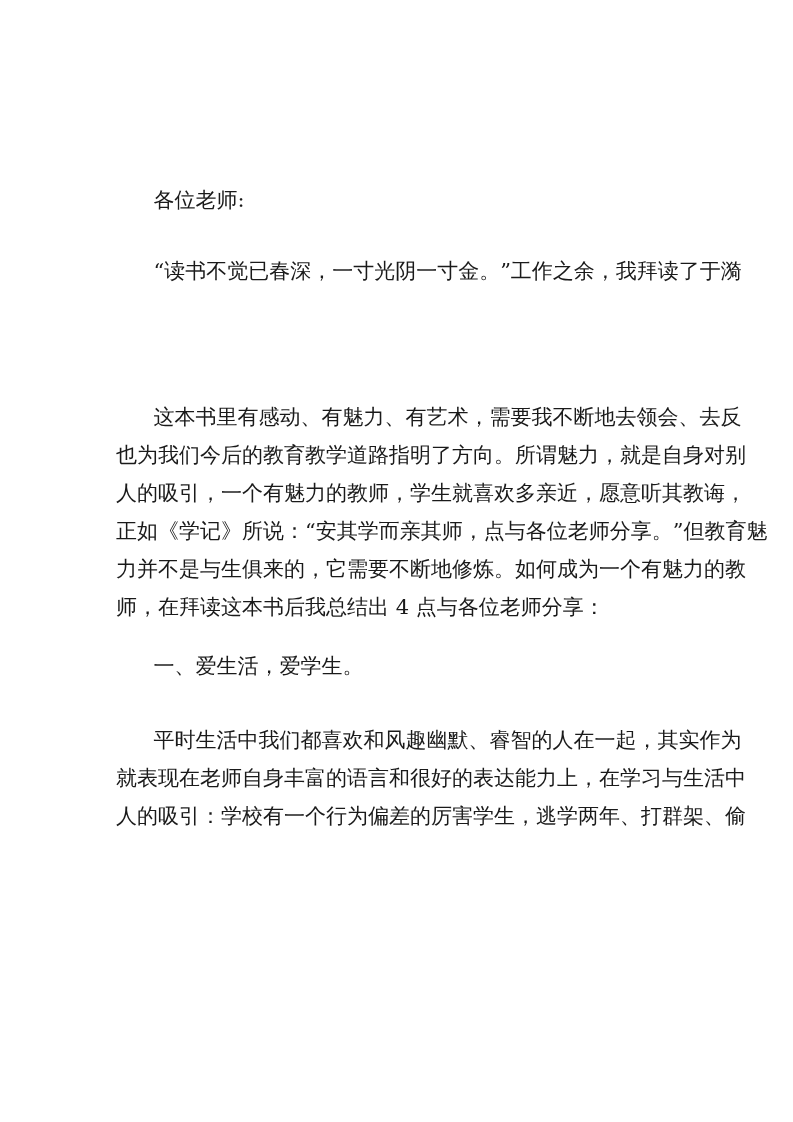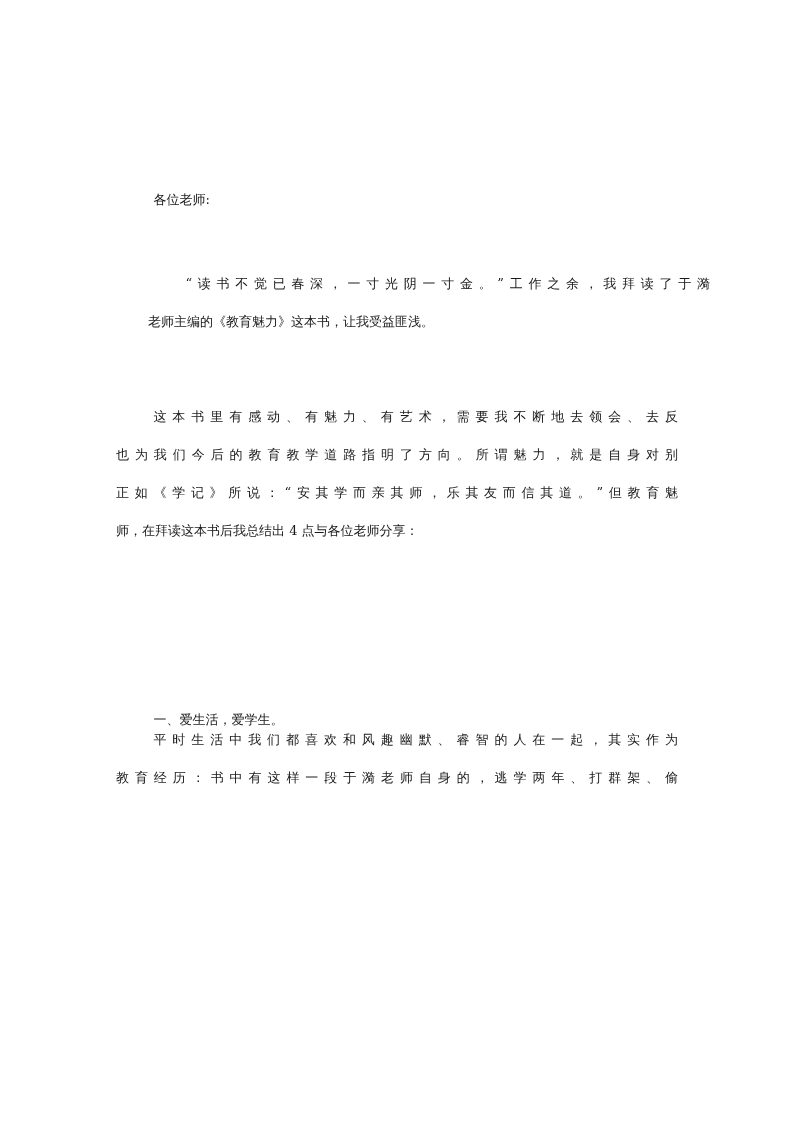--- a/index.html
+++ b/index.html
@@ -3,56 +3,58 @@
 <meta charset="utf-8">
 <style>
   html, body { margin: 0; padding: 0; background: #ffffff; }
   body { width: 793px; height: 1122px; position: relative; overflow: hidden; }
   .page {
     position: absolute; left: 0; top: 0; width: 793px; height: 1122px; background: #ffffff;
   }
   .text-block {
     position: absolute; left: 116px; width: 562px;
     font-family: "DejaVu Serif", "Liberation Serif", serif;
-    font-size: 13px; line-height: 38px; color: #1a1a1a;
+    font-size: 21px; line-height: 38px; color: #1a1a1a;
     text-align: justify; text-justify: inter-character;
     letter-spacing: 0;
   }
   .indent { text-indent: 37.4px; }
   .p-salutation { top: 181px; }
-  .p-intro { top: 265px; margin-left: 32px; }
+  .p-intro { top: 252px; }
   .p-body1 { top: 398px; }
-  .p-heading1 { top: 701px; }
+  .p-heading1 { top: 647px; }
   .p-body2 { top: 721px; }
   .line { display: block; white-space: nowrap; text-align: justify; text-align-last: justify; }
   .line.last { text-align-last: left; }
 </style>
 </head>
 <body>
 
 <div class="page">
 
   <div class="text-block indent p-salutation">
     <span class="line last">各位老师:</span>
   </div>
 
   <div class="text-block p-intro">
     <span class="line" style="text-indent:37.4px">“读书不觉已春深，一寸光阴一寸金。”工作之余，我拜读了于漪</span>
-    <span class="line last">老师主编的《教育魅力》这本书，让我受益匪浅。</span>
   </div>
 
   <div class="text-block p-body1">
     <span class="line" style="text-indent:37.4px">这本书里有感动、有魅力、有艺术，需要我不断地去领会、去反</span>
     <span class="line">也为我们今后的教育教学道路指明了方向。所谓魅力，就是自身对别</span>
-    <span class="line">正如《学记》所说：“安其学而亲其师，乐其友而信其道。”但教育魅</span>
+    <span class="line">人的吸引，一个有魅力的教师，学生就喜欢多亲近，愿意听其教诲，</span>
+    <span class="line">正如《学记》所说：“安其学而亲其师，点与各位老师分享。”但教育魅</span>
+    <span class="line">力并不是与生俱来的，它需要不断地修炼。如何成为一个有魅力的教</span>
     <span class="line last">师，在拜读这本书后我总结出 4 点与各位老师分享：</span>
   </div>
 
   <div class="text-block p-heading1">
     <span class="line last" style="text-indent:37.4px">一、爱生活，爱学生。</span>
   </div>
 
   <div class="text-block p-body2">
     <span class="line" style="text-indent:37.4px">平时生活中我们都喜欢和风趣幽默、睿智的人在一起，其实作为</span>
-    <span class="line">教育经历：书中有这样一段于漪老师自身的，逃学两年、打群架、偷</span>
+    <span class="line">就表现在老师自身丰富的语言和很好的表达能力上，在学习与生活中</span>
+    <span class="line">人的吸引：学校有一个行为偏差的厉害学生，逃学两年、打群架、偷</span>
   </div>
 
 </div>
 
 </body></html>

